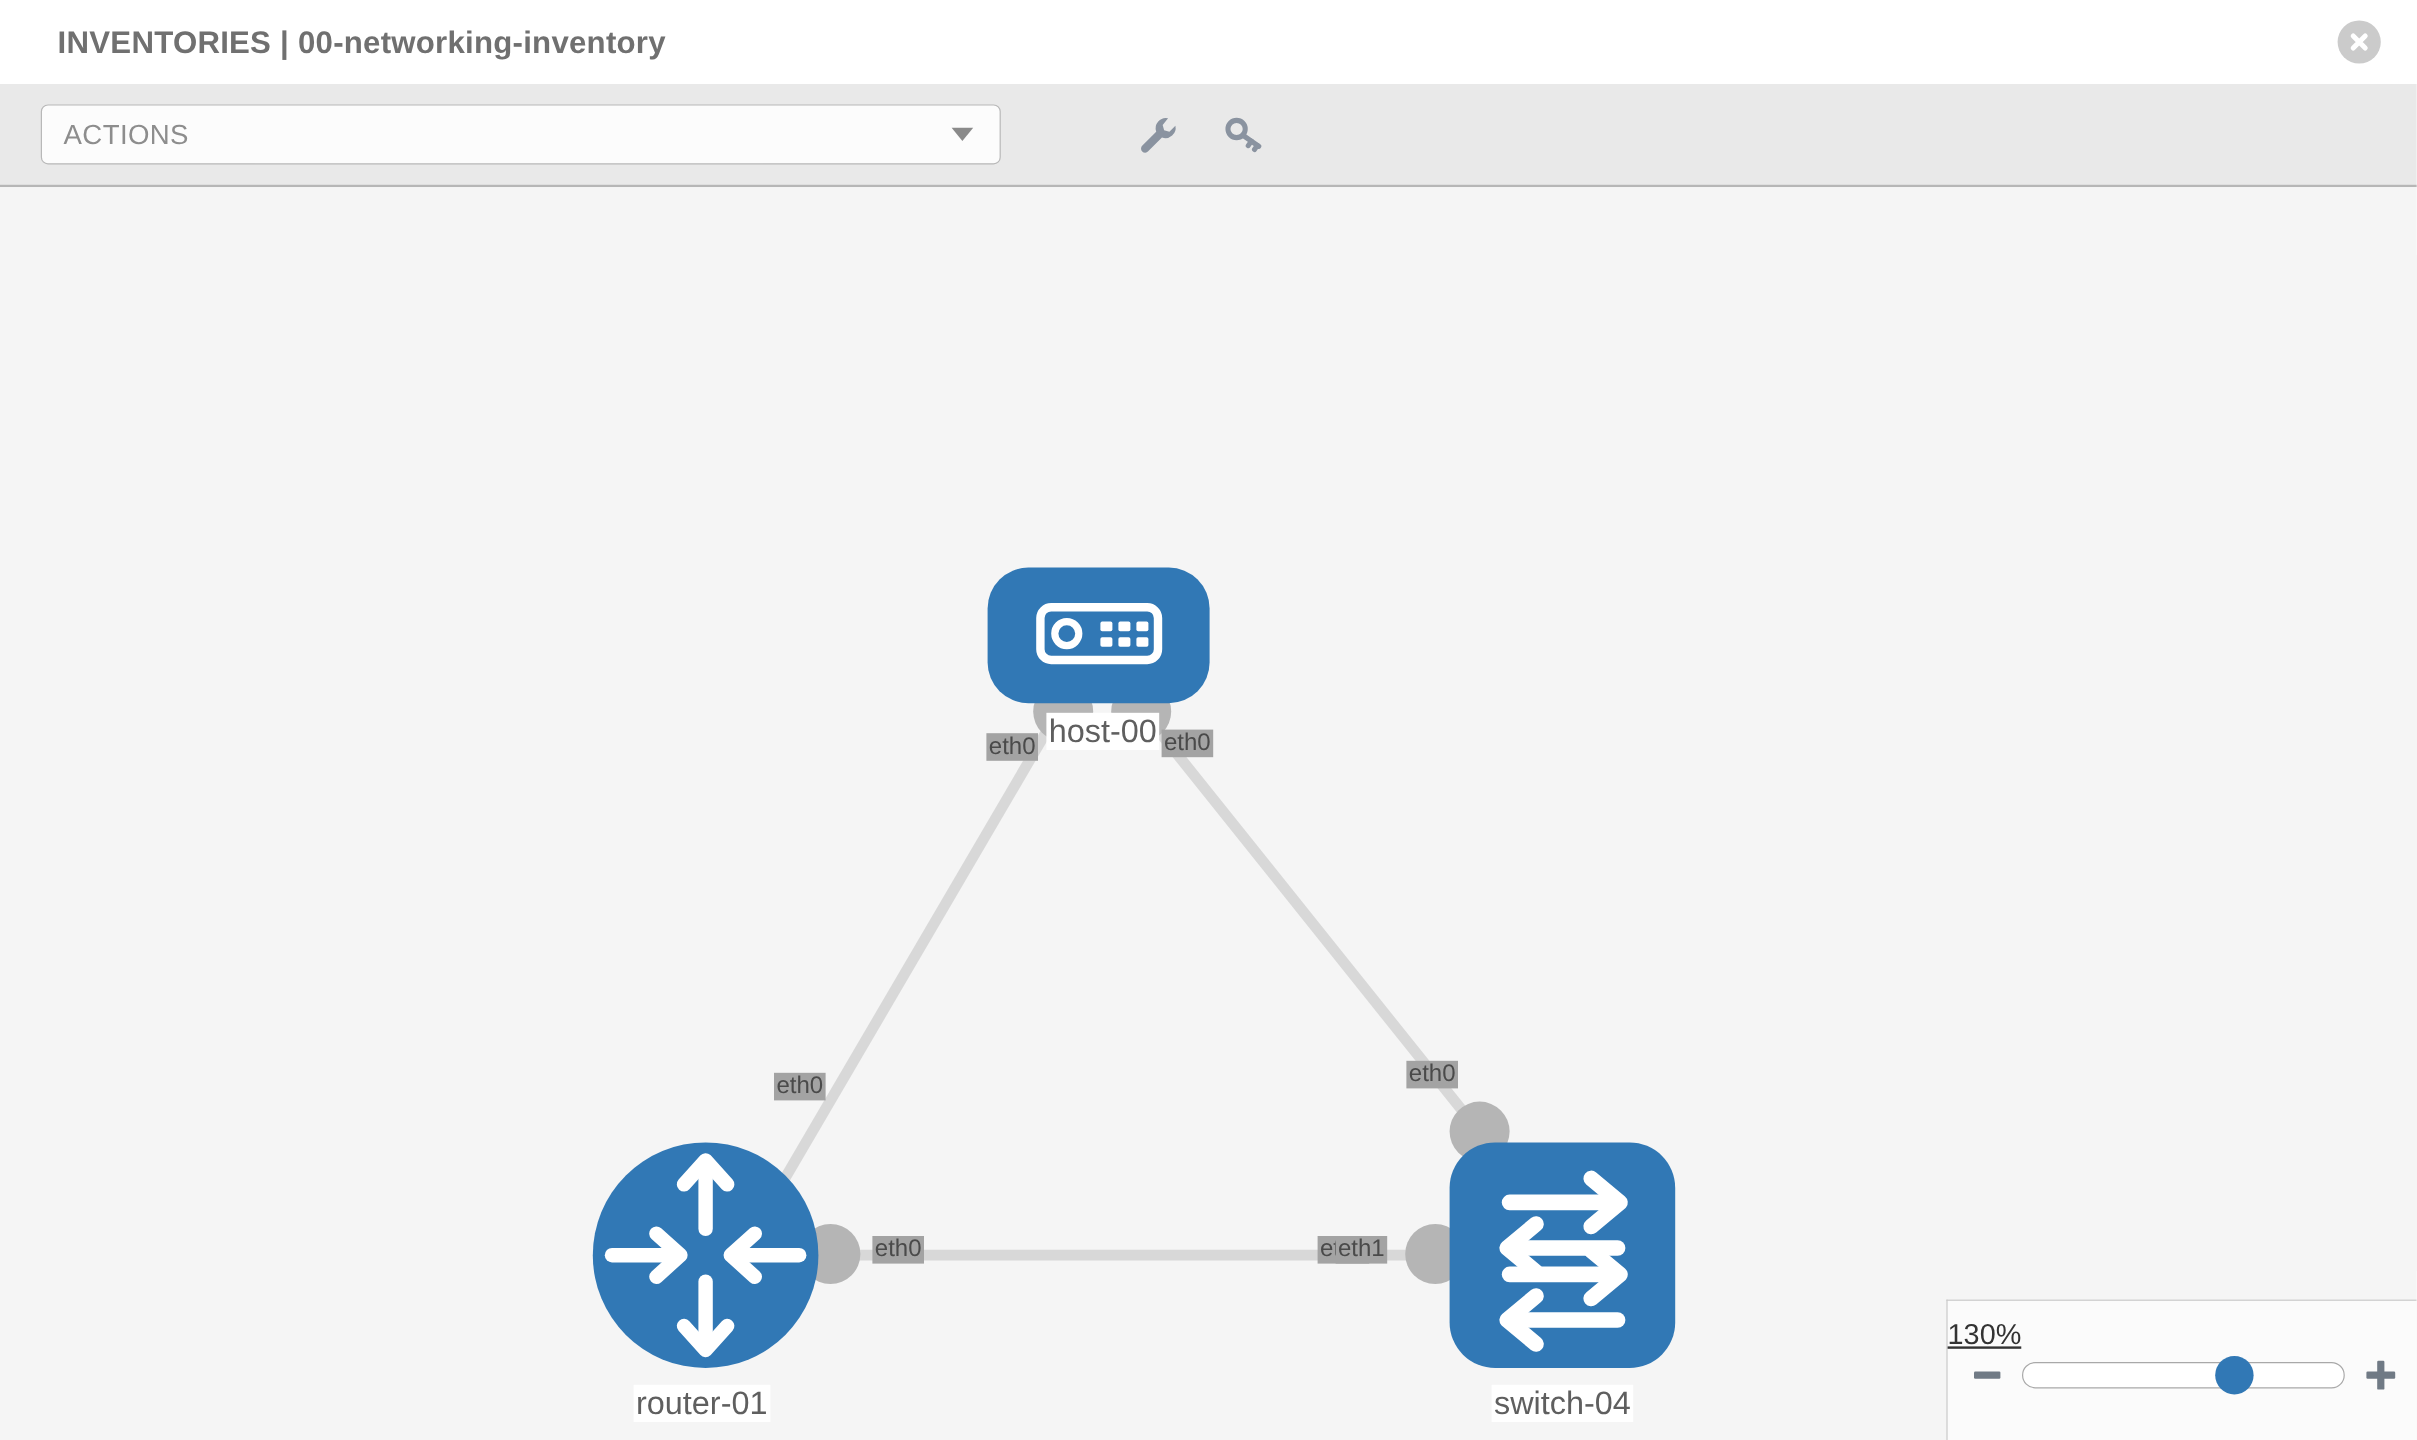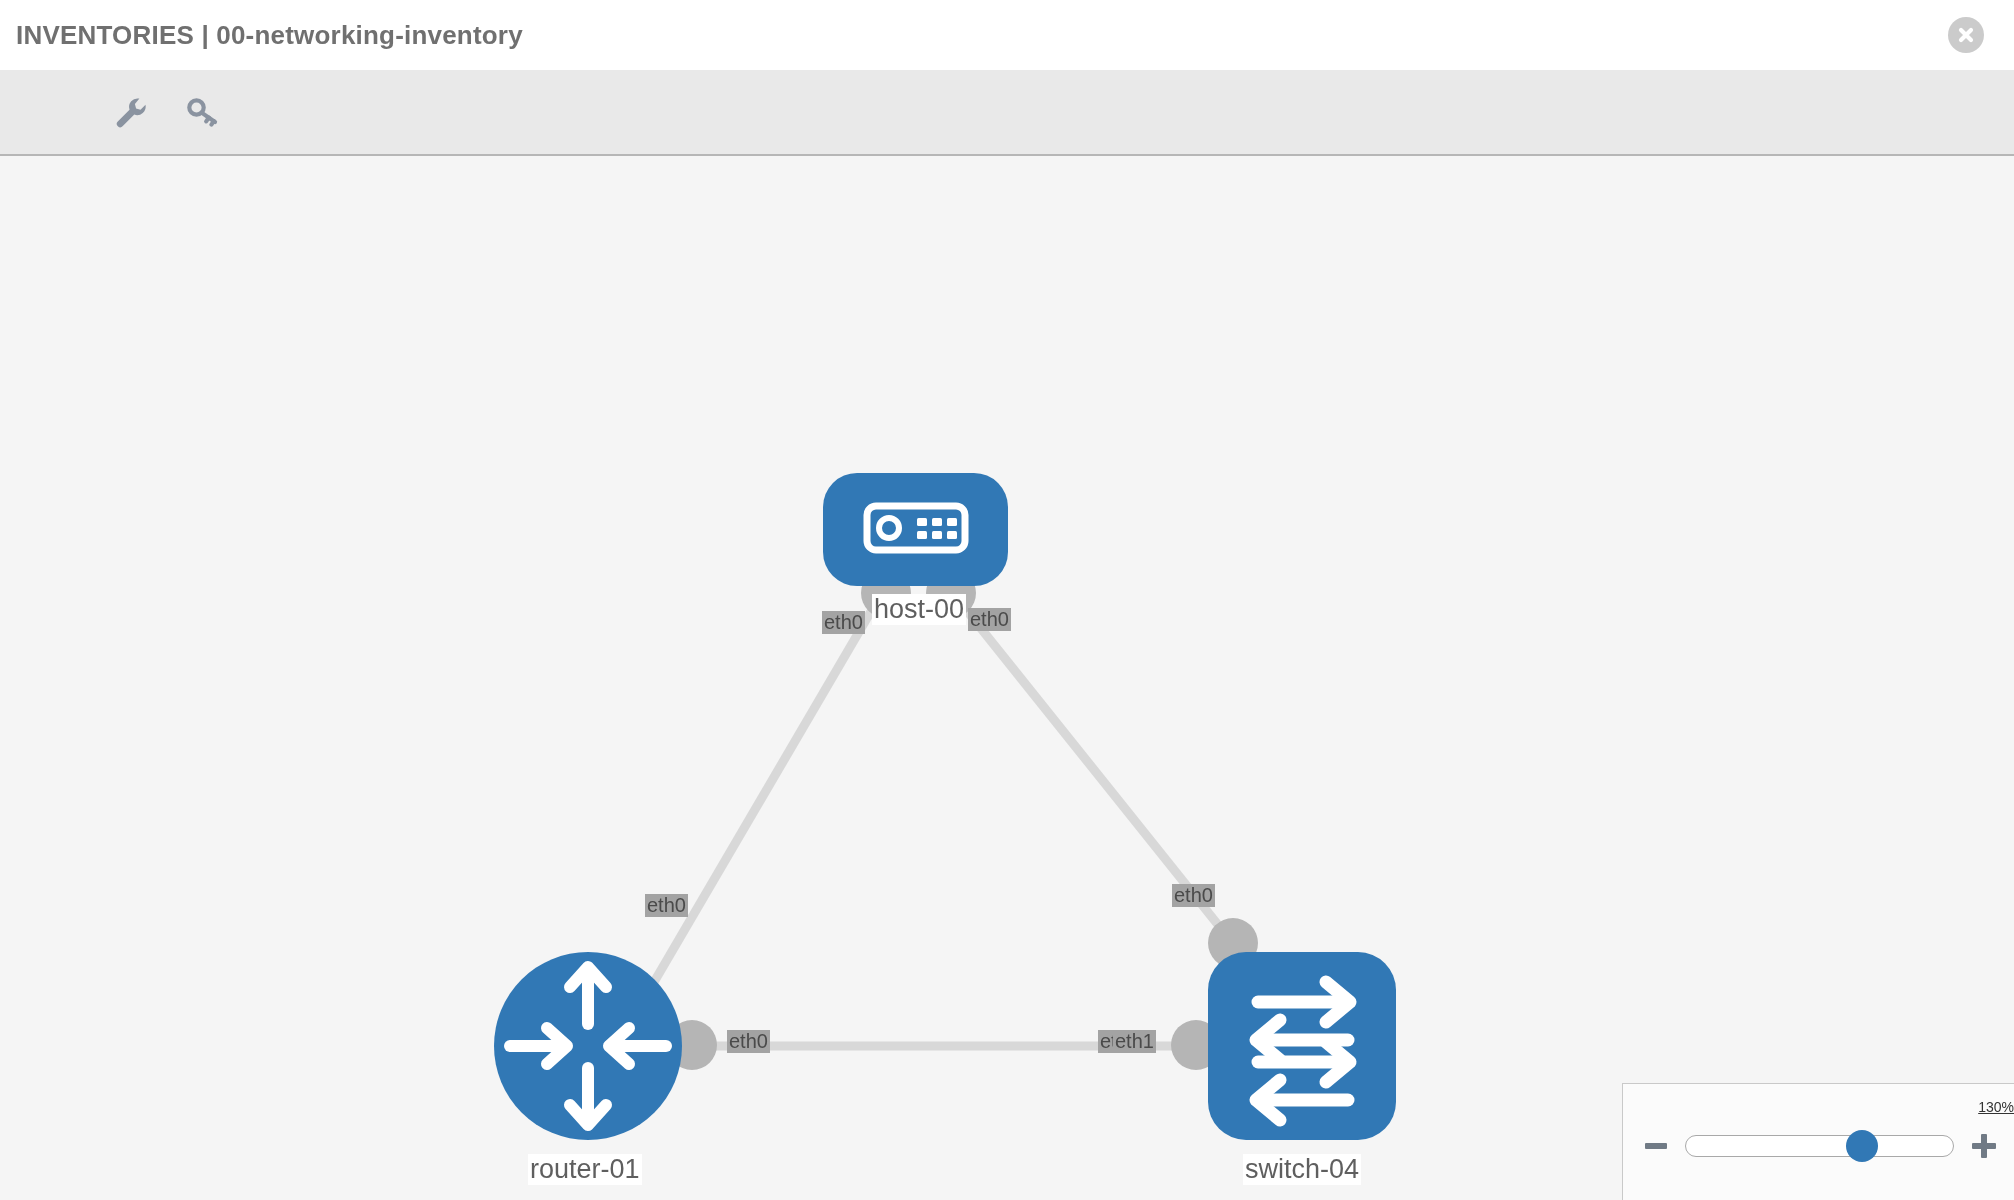--- a/index.html
+++ b/index.html
@@ -12,21 +12,21 @@
 
   
   #header {
     position: relative;
     height: 70px;
     background: #ffffff;
     display: flex;
     align-items: center;
   }
   #page-title {
-    margin-left: 16px;
+    margin-left: 48px;
     font-size: 26px;
     font-weight: bold;
     color: #707070;
     letter-spacing: 0.2px;
     white-space: nowrap;
   }
   #close-button {
     position: absolute;
     right: 30px;
     top: 50%;
@@ -134,22 +134,22 @@
     width: 392px;
     height: 117px;
     background: #fbfbfb;
     border-top: 1px solid #c9c9c9;
     border-left: 1px solid #c9c9c9;
   }
   #zoom-percent {
     position: absolute;
     top: 15px;
     left: 0; right: 0;
-    text-align: right;
-    font-size: 14px;
+    text-align: left;
+    font-size: 24px;
     color: #333333;
     text-decoration: underline;
   }
   #zoom-row {
     position: absolute;
     top: 50px;
     left: 22px; right: 18px;
     display: flex;
     align-items: center;
     gap: 18px;
@@ -201,20 +201,24 @@
   <div id="page-title">INVENTORIES | 00-networking-inventory</div>
   <div id="close-button">
     <svg width="20" height="20" viewBox="0 0 20 20">
       <path d="M5 5 L15 15 M15 5 L5 15" stroke="#ffffff" stroke-width="4.2" stroke-linecap="round"></path>
     </svg>
   </div>
 </div>
 
 <div id="toolbar">
 
+  <div class="field" id="actions-select">
+    <span class="field-text">ACTIONS</span>
+    <span class="caret"></span>
+  </div>
 
   <div id="tool-icons">
     <svg class="tool-icon" width="40" height="40" viewBox="0 0 40 40">
       <path d="M29.4 6.6a8.6 8.6 0 0 0-9.9 11.2L8.0 29.3a3.4 3.4 0 1 0 4.8 4.8l11.5-11.5a8.6 8.6 0 0 0 11.2-9.9l-5.0 5.0-4.4-1.2-1.2-4.4z" fill="#8a93a0"></path>
     </svg>
     <svg class="tool-icon" width="40" height="40" viewBox="0 0 40 40">
       <g fill="none" stroke="#8a93a0" stroke-width="4.2" stroke-linecap="round">
         <circle cx="14.5" cy="15.5" r="7.2"></circle>
         <path d="M19.6 20.6 L33 30"></path>
         <path d="M26.8 25.6 L24.2 29.4"></path>

